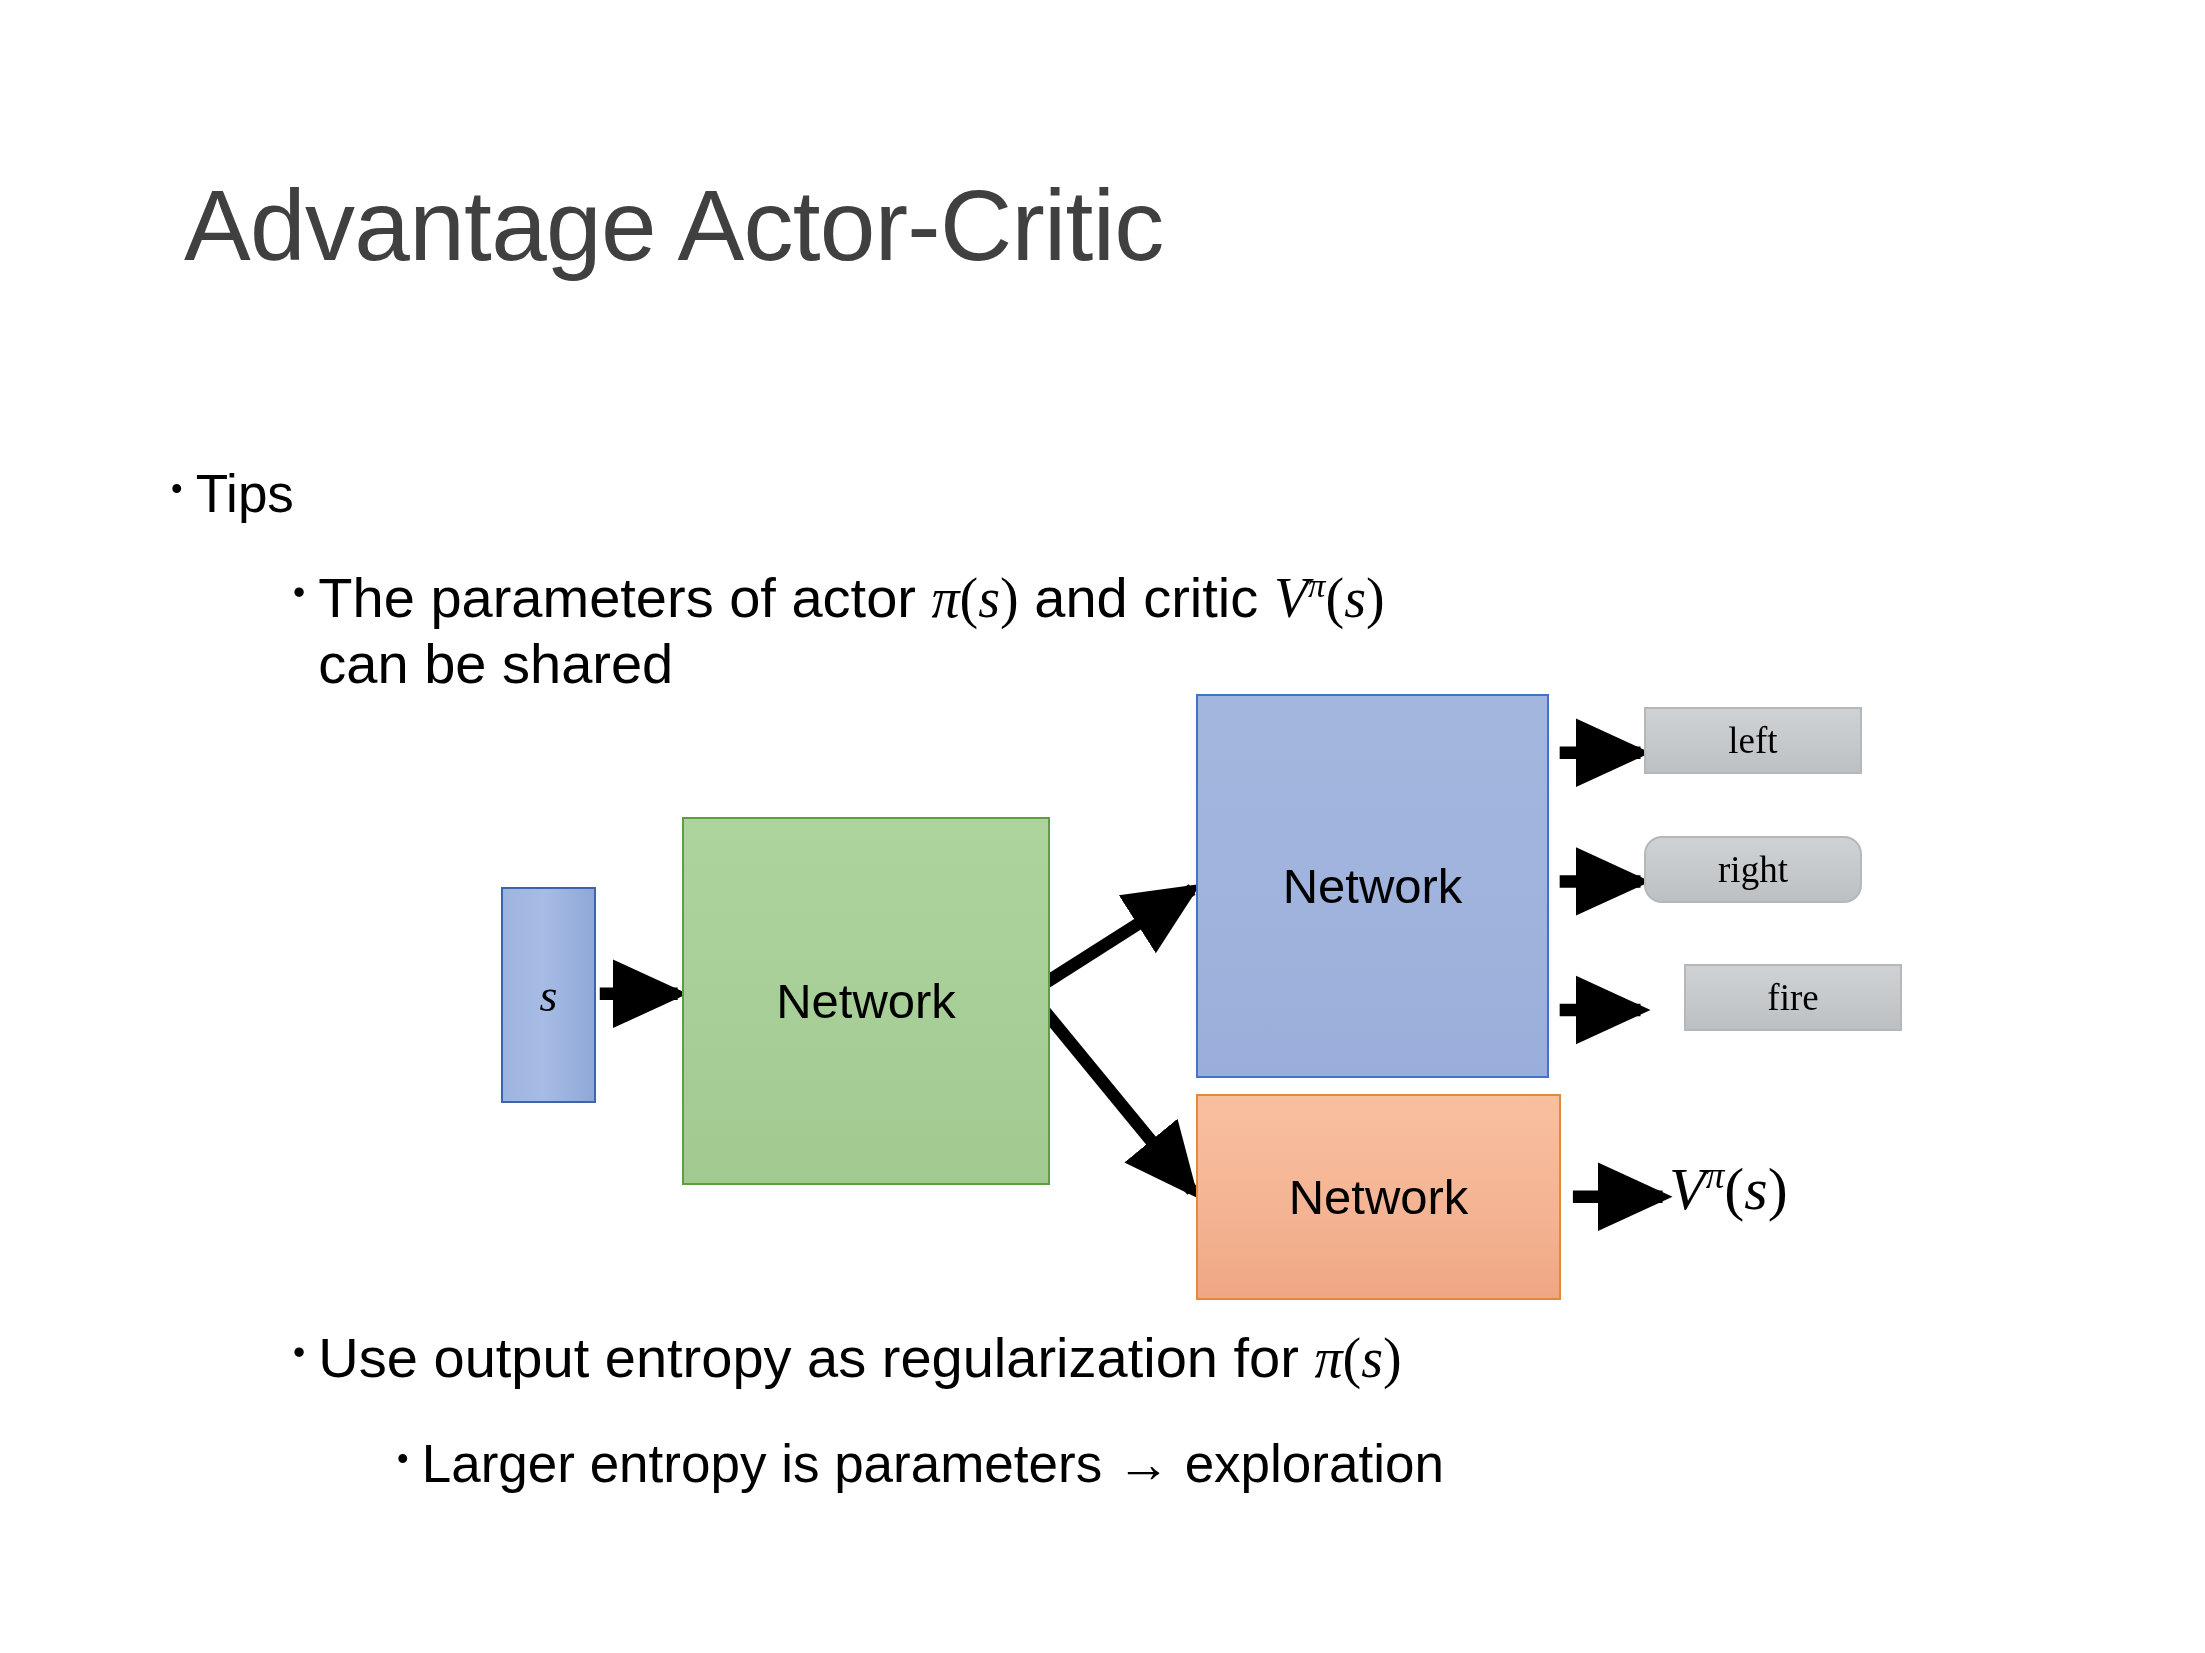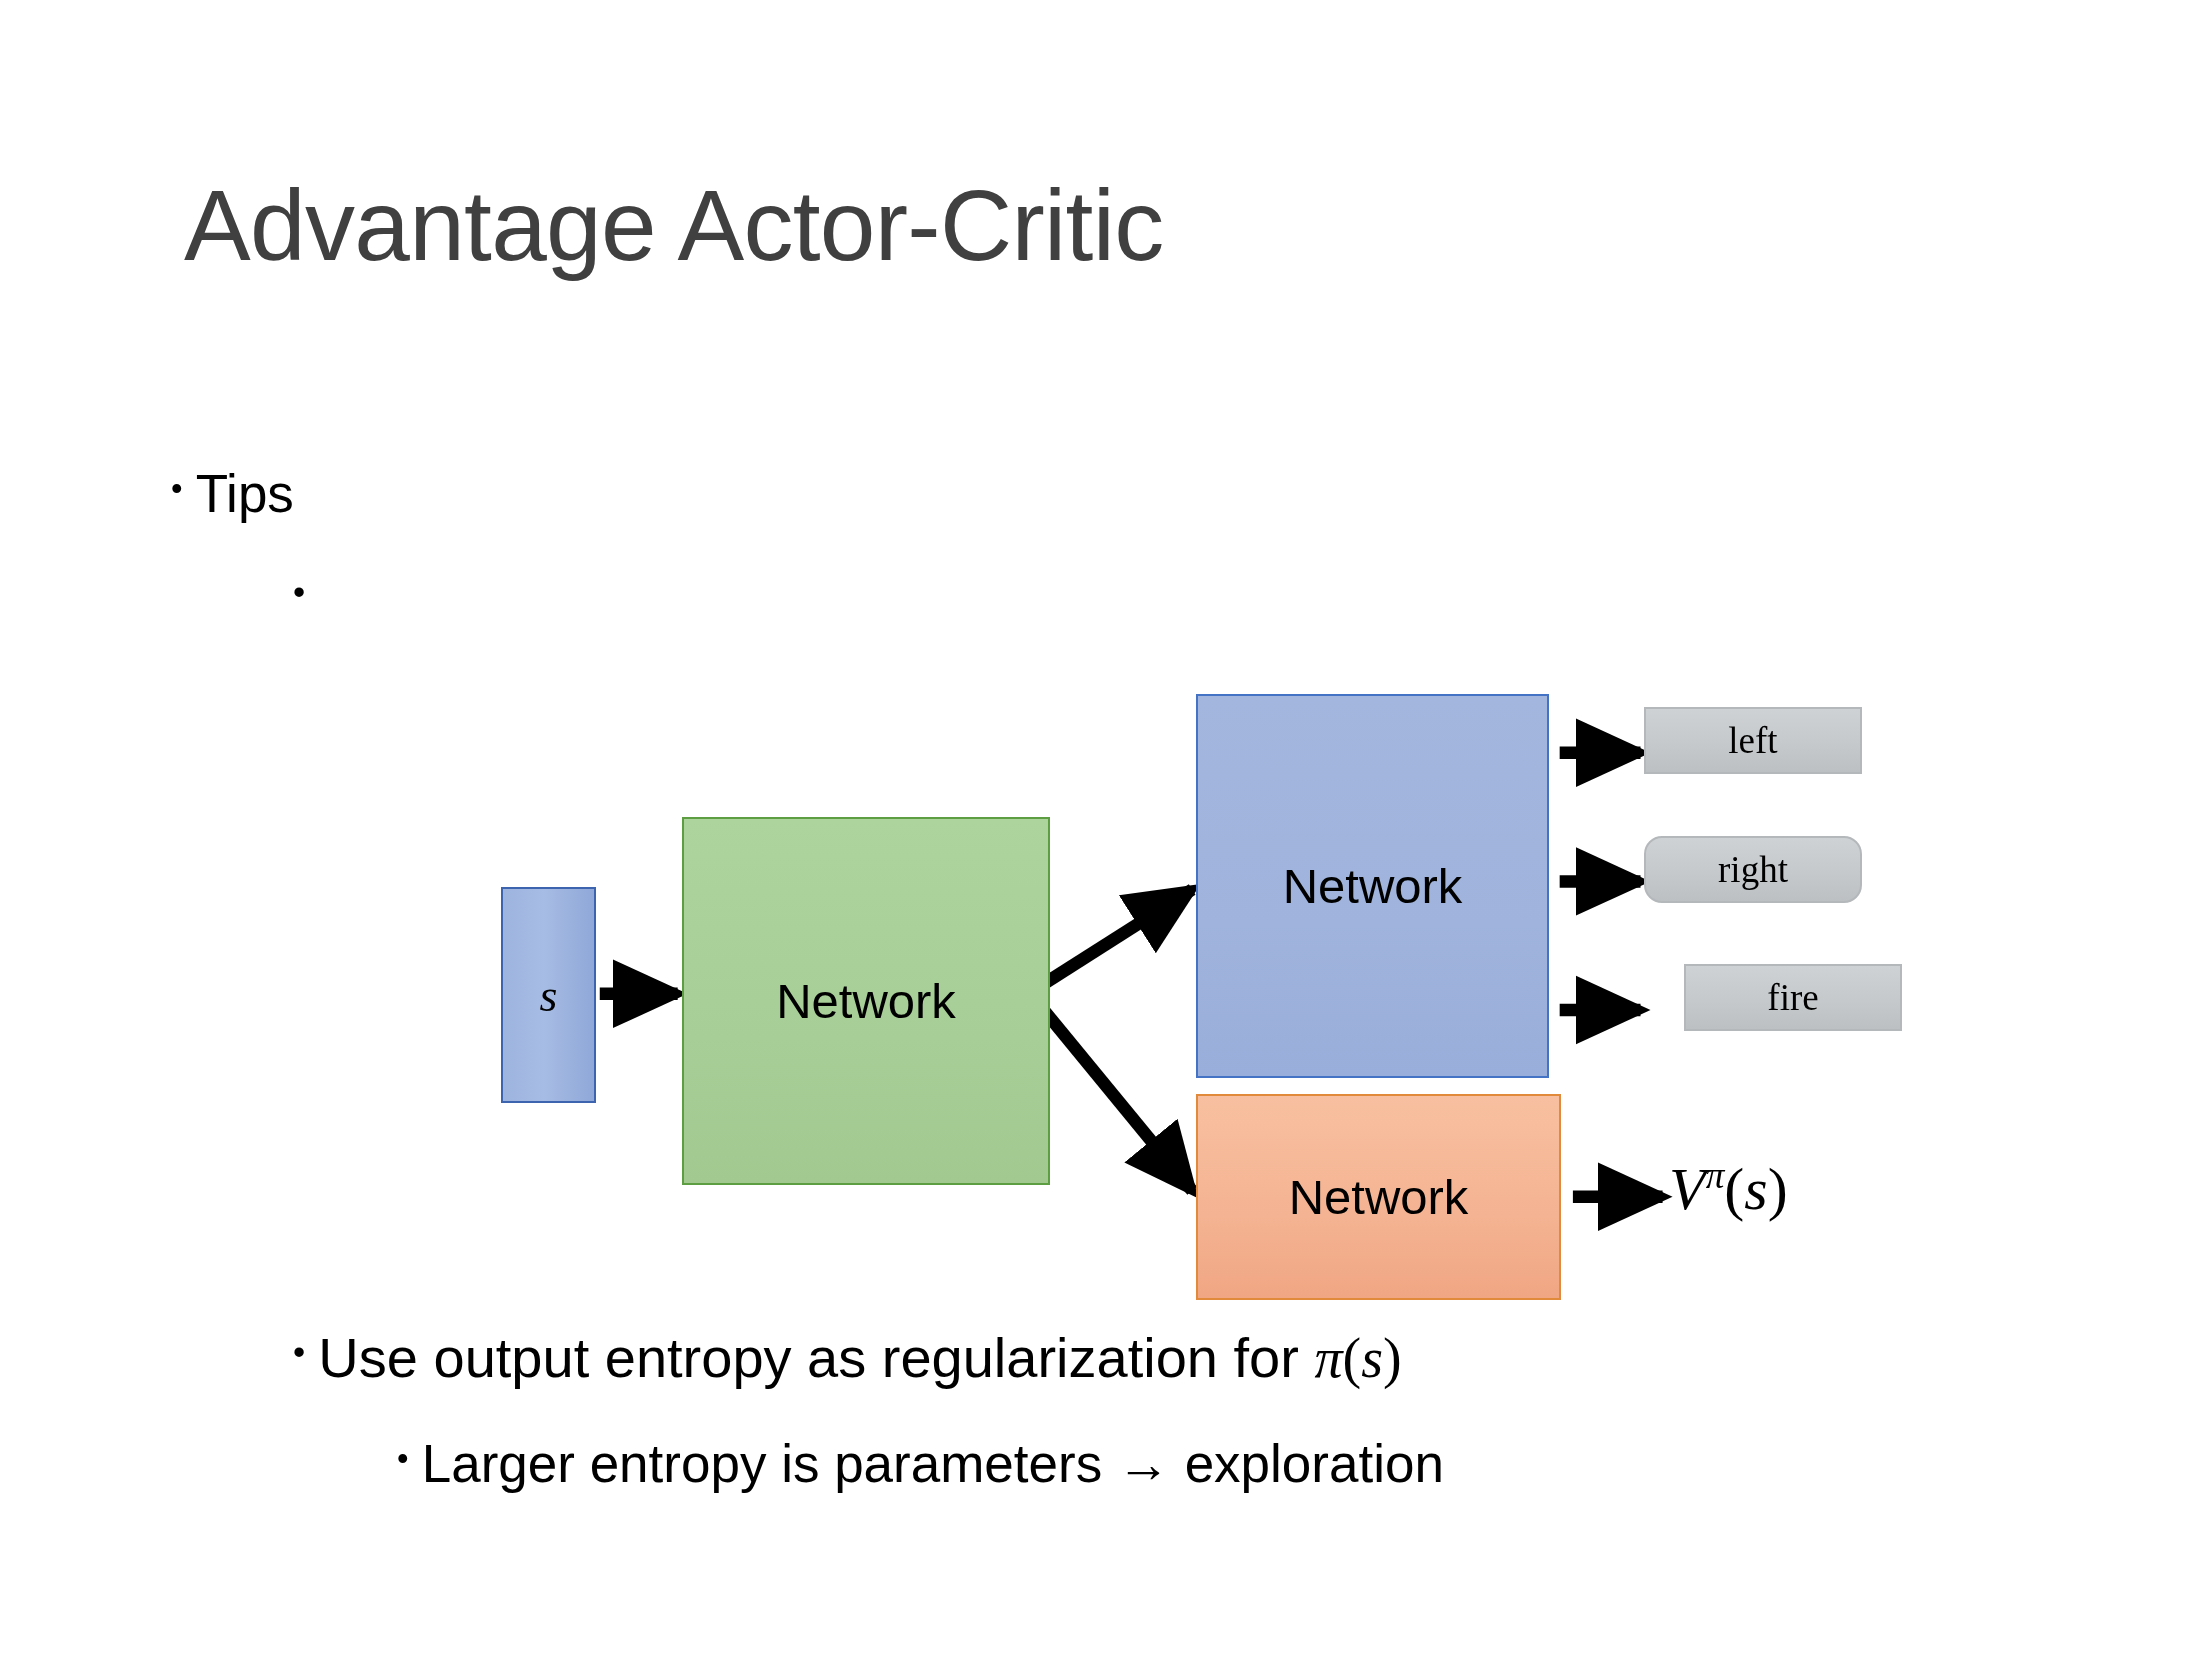--- a/index.html
+++ b/index.html
@@ -154,20 +154,21 @@
 
   <div class="slide-title">Advantage Actor-Critic</div>
 
   <div class="bullet lvl1 bullet-tips">
     <span class="dot">•</span>
     <span class="txt">Tips</span>
   </div>
 
   <div class="bullet lvl2 bullet-params">
     <span class="dot">•</span>
+    <span class="txt"><span>The parameters of actor </span><span class="mth">π<span class="paren">(</span>s<span class="paren">)</span></span><span>  and critic </span><span class="mth">V<span class="sup">π</span><span class="paren">(</span>s<span class="paren">)</span></span><br><span>can be shared</span></span>
   </div>
 
   <div id="diagram">
 
     <svg class="arrows" viewBox="0 0 3000 2250">
       <defs>
         <marker id="ah" markerWidth="6" markerHeight="6" refX="5.2" refY="3" orient="auto" markerUnits="strokeWidth">
           <path d="M0,0.25 L6,3 L0,5.75 Z" fill="#000000"></path>
         </marker>
       </defs>

